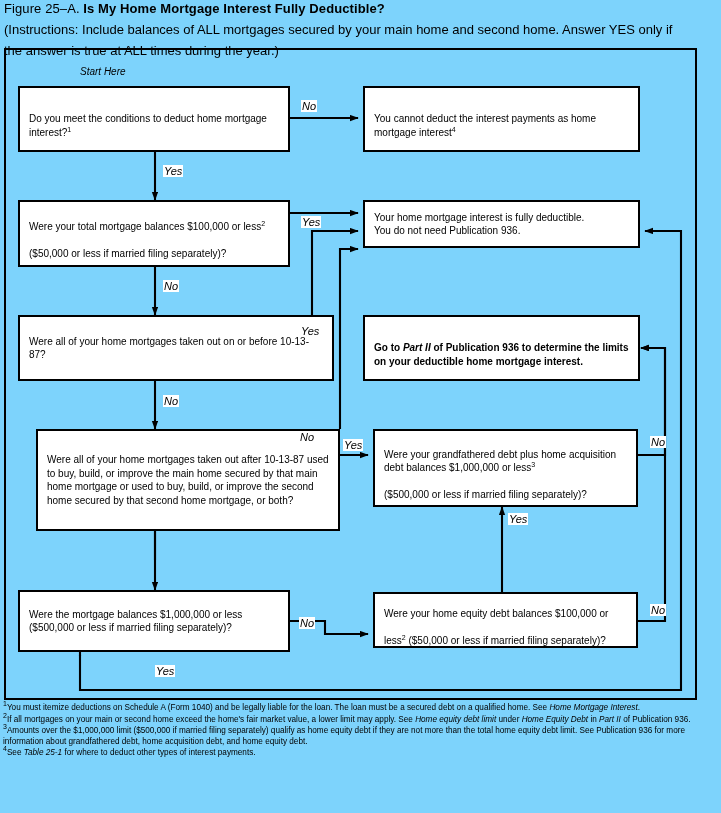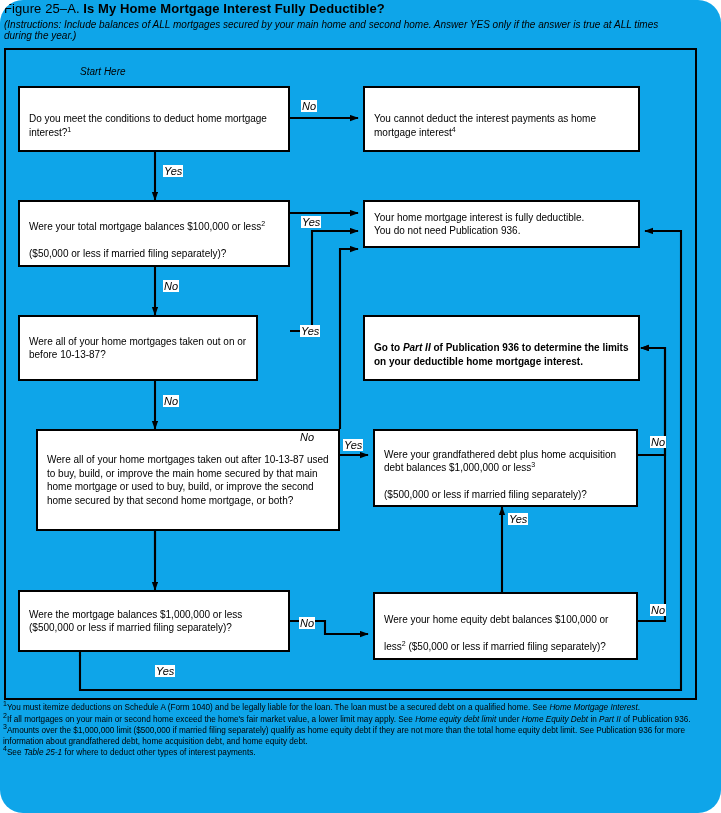--- a/index.html
+++ b/index.html
@@ -6,33 +6,32 @@
   body{
     font-family:"Liberation Sans", sans-serif;
     color:#000;
     -webkit-font-smoothing:none;
   }
   #page{
     position:relative;
     width:721px;
     height:813px;
     overflow:hidden;
-    background:#0ea5e9;
-    border-radius:23px;
+    background:#7dd3fc;
   }
   
   #fig-title{
     position:absolute; left:4px; top:1px;
     font-size:13px; font-weight:bold; letter-spacing:.1px;
     white-space:nowrap;
   }
   #fig-title .lead{font-weight:normal;}
   #fig-instructions{
     position:absolute; left:4px; top:19px; width:672px;
-    font-size:10px; font-style:italic; line-height:11px;
+    font-size:13px; line-height:21px;
   }
   
   #frame{
     position:absolute; left:4px; top:48px;
     width:693px; height:652px;
     border:2px solid #000;
     box-sizing:border-box;
   }
   
   #wires{
@@ -164,21 +163,21 @@
       <span>Were your total mortgage balances $100,000 or less</span><sup>2</sup><br>
       <span>($50,000 or less if married filing separately)?</span>
     </div>
   </div>
 
   <div class="box" style="left:363px; top:200px; width:277px; height:48px;">
     <div class="txt">Your home mortgage interest is fully deductible.
 You do not need Publication 936.</div>
   </div>
 
-  <div class="box" style="left:18px; top:315px; width:240px; height:66px;">
+  <div class="box" style="left:18px; top:315px; width:316px; height:66px;">
     <div class="txt">Were all of your home mortgages taken out on or before 10-13-87?</div>
   </div>
 
   <div class="box" style="left:363px; top:315px; width:277px; height:66px;font-weight:bold;">
     <div class="txt">
       <span>Go to </span><i>Part II</i><span> of Publication 936 to determine the limits on your deductible home mortgage interest.</span>
     </div>
   </div>
 
   <div class="box" style="left:18px; top:429px; width:304px; height:102px;margin-left:18px;">
@@ -189,21 +188,21 @@
     <div class="txt">
       <span>Were your grandfathered debt plus home acquisition debt balances $1,000,000 or less</span><sup>3</sup><br>
       <span>($500,000 or less if married filing separately)?</span>
     </div>
   </div>
 
   <div class="box" style="left:18px; top:590px; width:272px; height:62px;">
     <div class="txt">Were the mortgage balances $1,000,000 or less ($500,000 or less if married filing separately)?</div>
   </div>
 
-  <div class="box" style="left:373px; top:592px; width:265px; height:68px;">
+  <div class="box" style="left:373px; top:592px; width:265px; height:56px;">
     <div class="txt">
       <span>Were your home equity debt balances $100,000 or</span><br>
       <span>less</span><sup>2</sup><span> ($50,000 or less if married filing separately)?</span>
     </div>
   </div>
 
   <div class="elabel" style="left:301px; top:100px;">No</div>
   <div class="elabel" style="left:163px; top:165px;">Yes</div>
   <div class="elabel" style="left:301px; top:216px;">Yes</div>
   <div class="elabel" style="left:163px; top:280px;">No</div>

